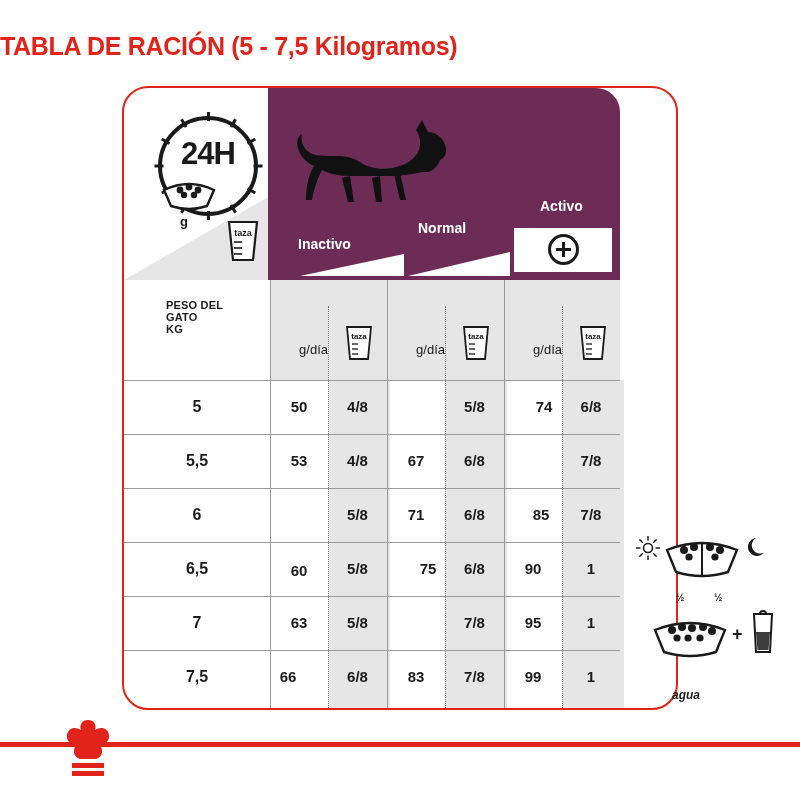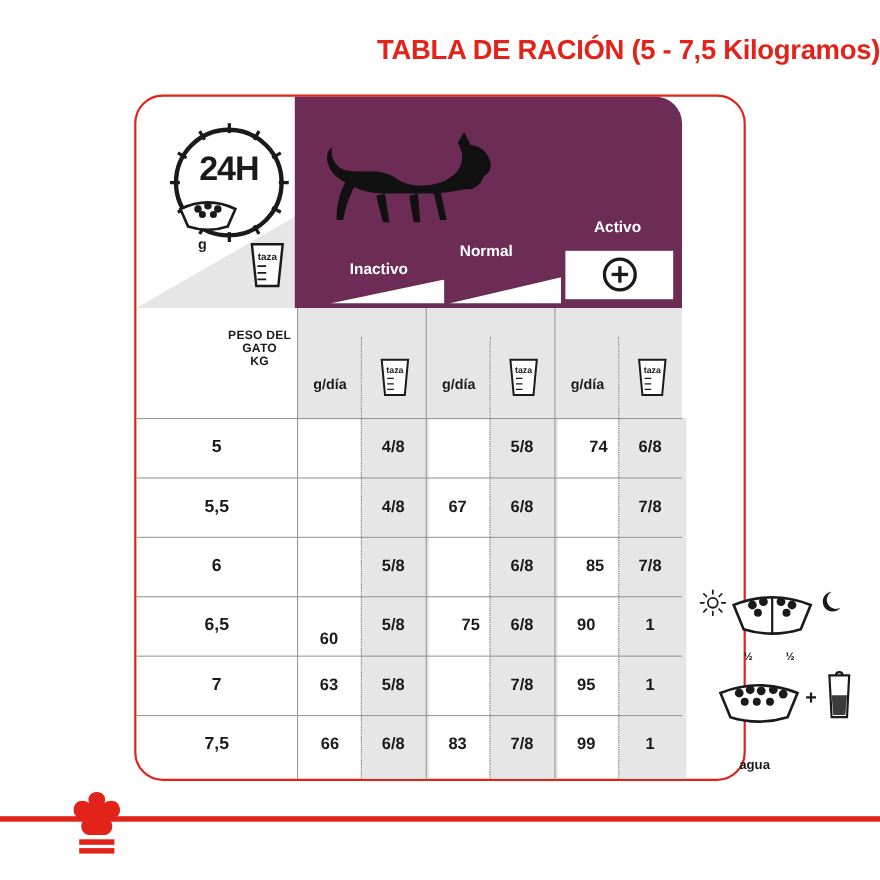--- a/index.html
+++ b/index.html
@@ -15,21 +15,21 @@
     overflow: hidden;
     position: relative;
   }
 
   
   .title {
     position: absolute;
     top: 32px;
     left: 0;
     width: 800px;
-    text-align: right;
+    text-align: left;
     font-size: 25px;
     font-weight: bold;
     color: #e2231a;
     letter-spacing: -0.3px;
   }
 
   
   .card {
     position: absolute;
     left: 122px;
@@ -140,21 +140,21 @@
     height: 92px;
   }
 
   
   .act-label {
     position: absolute;
     color: #ffffff;
     font-size: 14px;
     font-weight: bold;
   }
-  .act-inactivo { left: 318px; top: 236px; }
+  .act-inactivo { left: 298px; top: 236px; }
   .act-normal  { left: 418px; top: 220px; }
   .act-activo  { left: 540px; top: 198px; }
 
   .ramp {
     position: absolute;
     height: 22px;
   }
   .ramp svg { display:block; }
   .ramp-1 { left: 300px; top: 254px; width: 104px; }
   .ramp-2 { left: 408px; top: 252px; width: 102px; }
@@ -212,32 +212,32 @@
   .peso-head {
     position: absolute;
     left: 146px;
     top: 20px;
     width: 0;
   }
   .peso-head div {
     position: absolute;
     left: -104px;
     width: 140px;
-    text-align: center;
+    text-align: left;
     font-size: 11px;
     font-weight: bold;
     line-height: 11px;
     letter-spacing: 0.2px;
   }
 
   .gdia {
     position: absolute;
     font-size: 13px;
-    font-weight: bold;
-    text-align: center;
+    font-weight: normal;
+    text-align: right;
     width: 56px;
   }
   .cup-sub {
     position: absolute;
     width: 36px;
     height: 40px;
   }
   .cup-sub .lbl {
     position: absolute;
     left: 0; top: 10px;
@@ -288,20 +288,21 @@
     position: absolute;
     font-size: 10px;
     font-weight: bold;
   }
   .agua-lbl {
     position: absolute;
     left: 672px;
     top: 688px;
     font-size: 12px;
     font-weight: bold;
+    font-style: italic;
   }
 
   
   .footer-rule {
     position: absolute;
     left: 0;
     top: 742px;
     width: 800px;
     height: 5px;
     background: #e2231a;
@@ -451,54 +452,57 @@
   <div class="hline" style="top:370px"></div>
 
   <div class="vline" style="left:146px; top:0px;   height:428px"></div>
   <div class="vline" style="left:263px; top:0px;   height:428px"></div>
   <div class="vline" style="left:380px; top:0px;   height:428px"></div>
   <div class="vdot" style="left:204px; top:26px;  height:402px"></div>
   <div class="vdot" style="left:321px; top:26px;  height:402px"></div>
   <div class="vdot" style="left:438px; top:26px;  height:402px"></div>
 
   <div class="cell w" style="left:0px;   top:100px; width:146px">5</div>
+  <div class="cell" style="left:146px; top:100px; width:58px">50</div>
   <div class="cell" style="left:204px; top:100px; width:59px">4/8</div>
   <div class="cell" style="left:321px; top:100px; width:59px">5/8</div>
   <div class="cell" style="left:380px; top:100px; width:80px">74</div>
   <div class="cell" style="left:438px; top:100px; width:58px">6/8</div>
 
   <div class="cell w" style="left:0px;   top:154px; width:146px">5,5</div>
+  <div class="cell" style="left:146px; top:154px; width:58px">53</div>
   <div class="cell" style="left:204px; top:154px; width:59px">4/8</div>
   <div class="cell" style="left:263px; top:154px; width:58px">67</div>
   <div class="cell" style="left:321px; top:154px; width:59px">6/8</div>
   <div class="cell" style="left:438px; top:154px; width:58px">7/8</div>
 
   <div class="cell w" style="left:0px;   top:208px; width:146px">6</div>
   <div class="cell" style="left:204px; top:208px; width:59px">5/8</div>
+  <div class="cell" style="left:263px; top:208px; width:58px">71</div>
   <div class="cell" style="left:321px; top:208px; width:59px">6/8</div>
   <div class="cell" style="left:380px; top:208px; width:74px">85</div>
   <div class="cell" style="left:438px; top:208px; width:58px">7/8</div>
 
   <div class="cell w" style="left:0px;   top:262px; width:146px">6,5</div>
-  <div class="cell" style="left:146px; top:274px; width:58px">60</div>
+  <div class="cell" style="left:146px; top:264px; width:58px">60</div>
   <div class="cell" style="left:204px; top:262px; width:59px">5/8</div>
   <div class="cell" style="left:263px; top:262px; width:82px">75</div>
   <div class="cell" style="left:321px; top:262px; width:59px">6/8</div>
   <div class="cell" style="left:380px; top:262px; width:58px">90</div>
   <div class="cell" style="left:438px; top:262px; width:58px">1</div>
 
   <div class="cell w" style="left:0px;   top:316px; width:146px">7</div>
   <div class="cell" style="left:146px; top:316px; width:58px">63</div>
   <div class="cell" style="left:204px; top:316px; width:59px">5/8</div>
   <div class="cell" style="left:321px; top:316px; width:59px">7/8</div>
   <div class="cell" style="left:380px; top:316px; width:58px">95</div>
   <div class="cell" style="left:438px; top:316px; width:58px">1</div>
 
   <div class="cell w" style="left:0px;   top:370px; width:146px">7,5</div>
-  <div class="cell" style="left:158px; top:370px; width:36px">66</div>
+  <div class="cell" style="left:146px; top:370px; width:36px">66</div>
   <div class="cell" style="left:204px; top:370px; width:59px">6/8</div>
   <div class="cell" style="left:263px; top:370px; width:58px">83</div>
   <div class="cell" style="left:321px; top:370px; width:59px">7/8</div>
   <div class="cell" style="left:380px; top:370px; width:58px">99</div>
   <div class="cell" style="left:438px; top:370px; width:58px">1</div>
 </div>
 
 <div class="side-icons">
 
   <svg style="position:absolute; left:0px; top:8px" width="24" height="24" viewBox="0 0 24 24">

